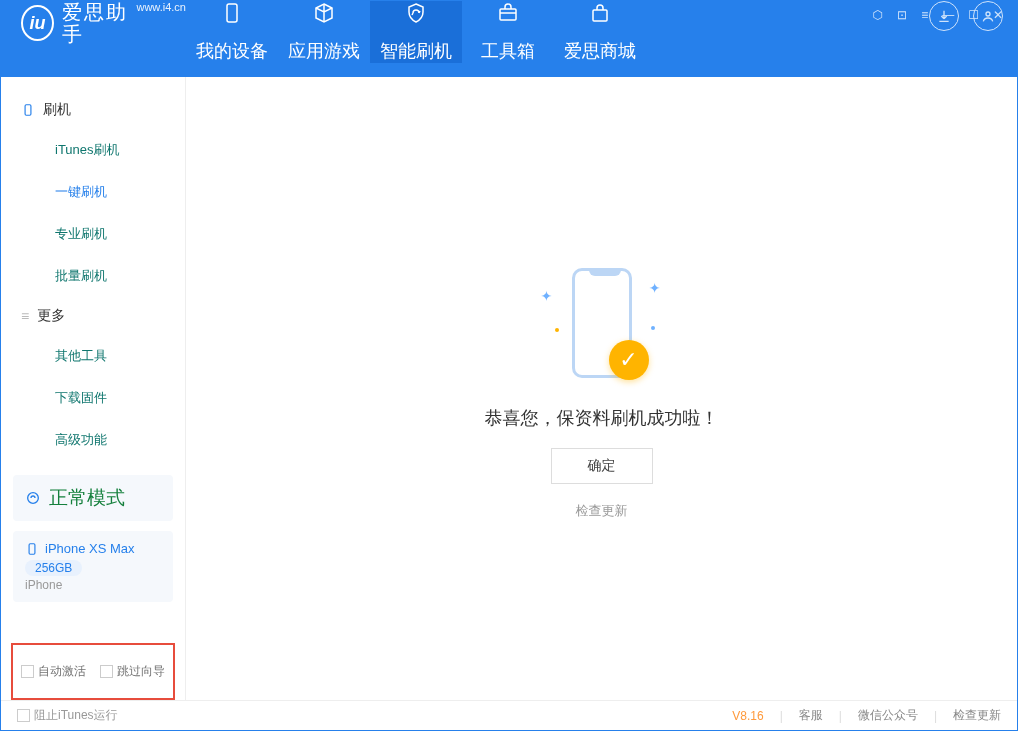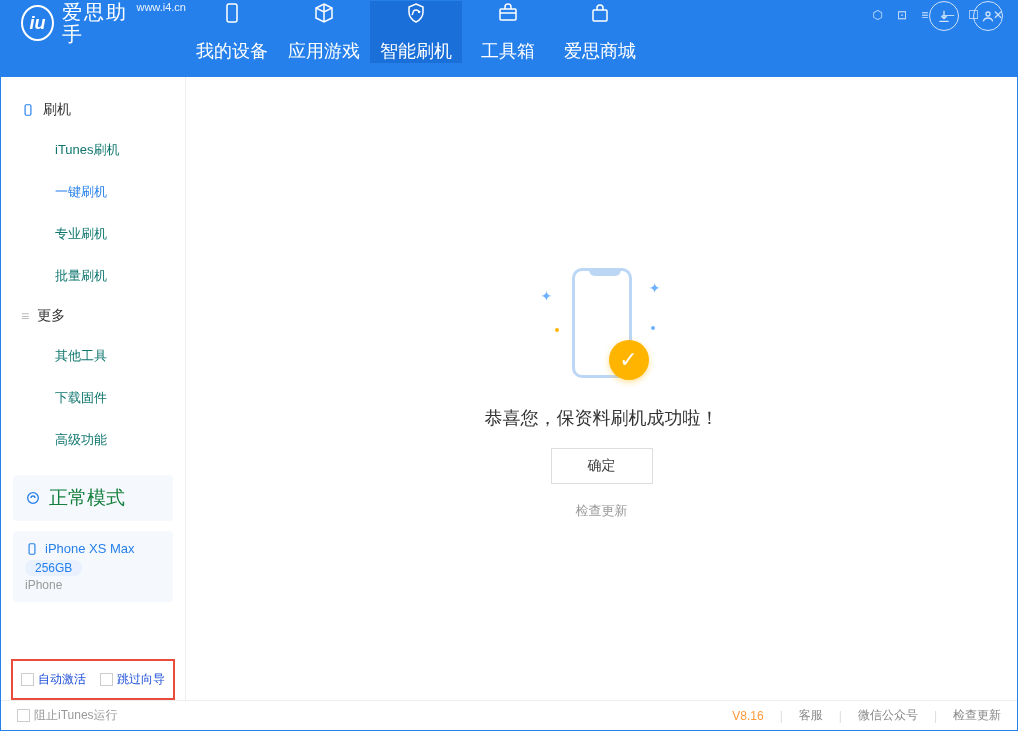--- a/index.html
+++ b/index.html
@@ -25,21 +25,21 @@
 .body { display: flex; height: calc(100% - 76px - 30px); }
 .sidebar { width: 185px; background: #fff; border-right: 1px solid #eee; padding-top: 14px; position: relative; }
 .side-section-title { display: flex; align-items: center; gap: 8px; padding: 10px 20px; font-size: 14px; color: #333; font-weight: 500; }
 .side-item { padding: 12px 20px 12px 54px; font-size: 13px; color: #0f766e; cursor: pointer; }
 .side-item.active { color: #2680eb; }
 .mode-card { margin: 14px 12px 0; background: #f5f8fc; border-radius: 4px; padding: 10px 12px; display: flex; align-items: center; gap: 8px; font-size: 19px; color: #15803d; }
 .device-card { margin: 10px 12px 0; background: #f5f8fc; border-radius: 4px; padding: 10px 12px; font-size: 13px; }
 .device-name { color: #2680eb; font-weight: 500; display: flex; align-items: center; gap: 6px; }
 .device-badge { display: inline-block; margin-top: 4px; padding: 1px 10px; border-radius: 10px; background: #e8f1fd; color: #2680eb; font-size: 12px; }
 .device-sub { color: #999; font-size: 12px; margin-top: 2px; }
-.sidebar-bottom { position: absolute; bottom: 0; left: 10px; right: 10px; border: 2px solid #e74c3c; padding: 10px 8px; display: flex; gap: 14px; font-size: 12px; color: #1d4ed8; }
+.sidebar-bottom { position: absolute; bottom: 0; left: 10px; right: 10px; border: 2px solid #e74c3c; padding: 18px 8px; display: flex; gap: 14px; font-size: 12px; color: #737373; }
 .cb { width: 13px; height: 13px; border: 1px solid #ccc; display: inline-block; vertical-align: middle; margin-right: 4px; background:#fff; }
 
 
 .main { flex: 1; display: flex; flex-direction: column; align-items: center; justify-content: center; gap: 18px; }
 .success-graphic { width: 130px; height: 130px; position: relative; }
 .phone { position: absolute; left: 35px; top: 10px; width: 60px; height: 110px; border: 3px solid #bcd6f5; border-radius: 10px; background: #fff; }
 .phone:before { content:''; position:absolute; top:-3px; left:14px; width:32px; height:8px; background:#bcd6f5; border-radius:0 0 6px 6px; }
 .check-badge { position: absolute; right: 18px; bottom: 8px; width: 40px; height: 40px; background: #ffb400; border-radius: 50%; display: flex; align-items: center; justify-content: center; color: #fff; font-size: 22px; box-shadow:0 2px 6px rgba(255,180,0,.4); }
 .spark { position: absolute; color: #6fb1ff; font-size: 14px; }
 .spark.s1 { left: 4px; top: 30px; }

